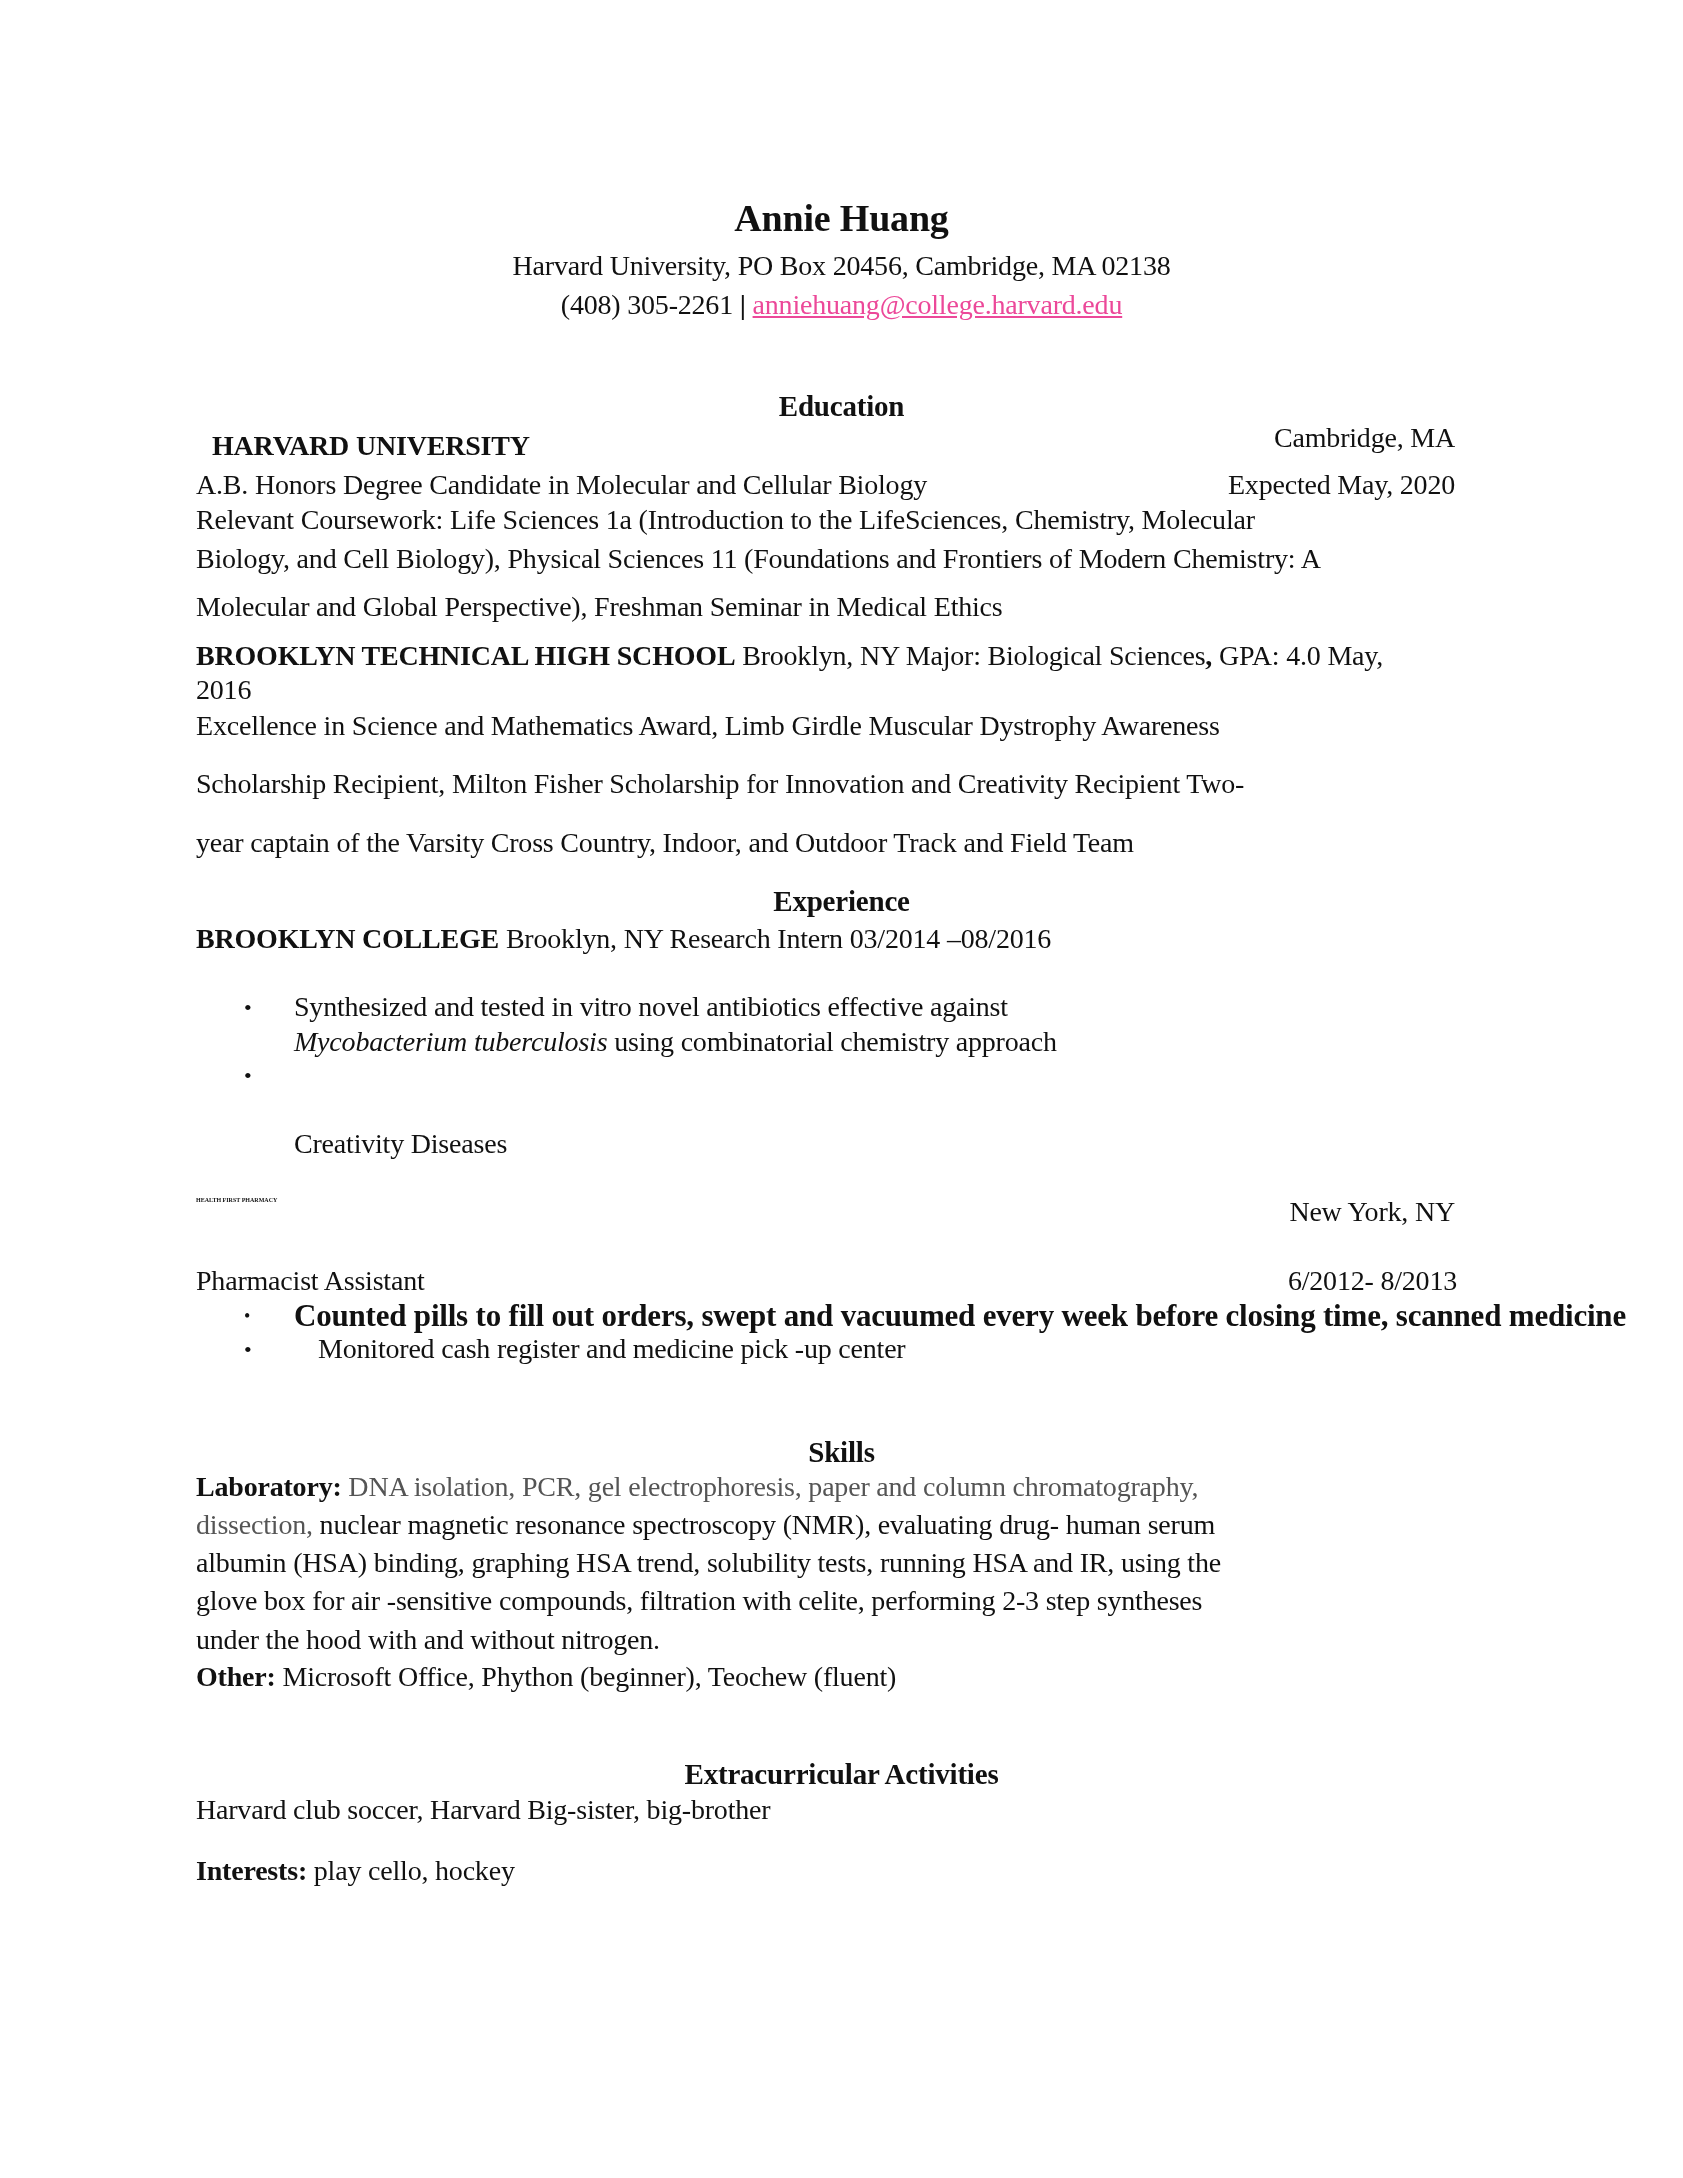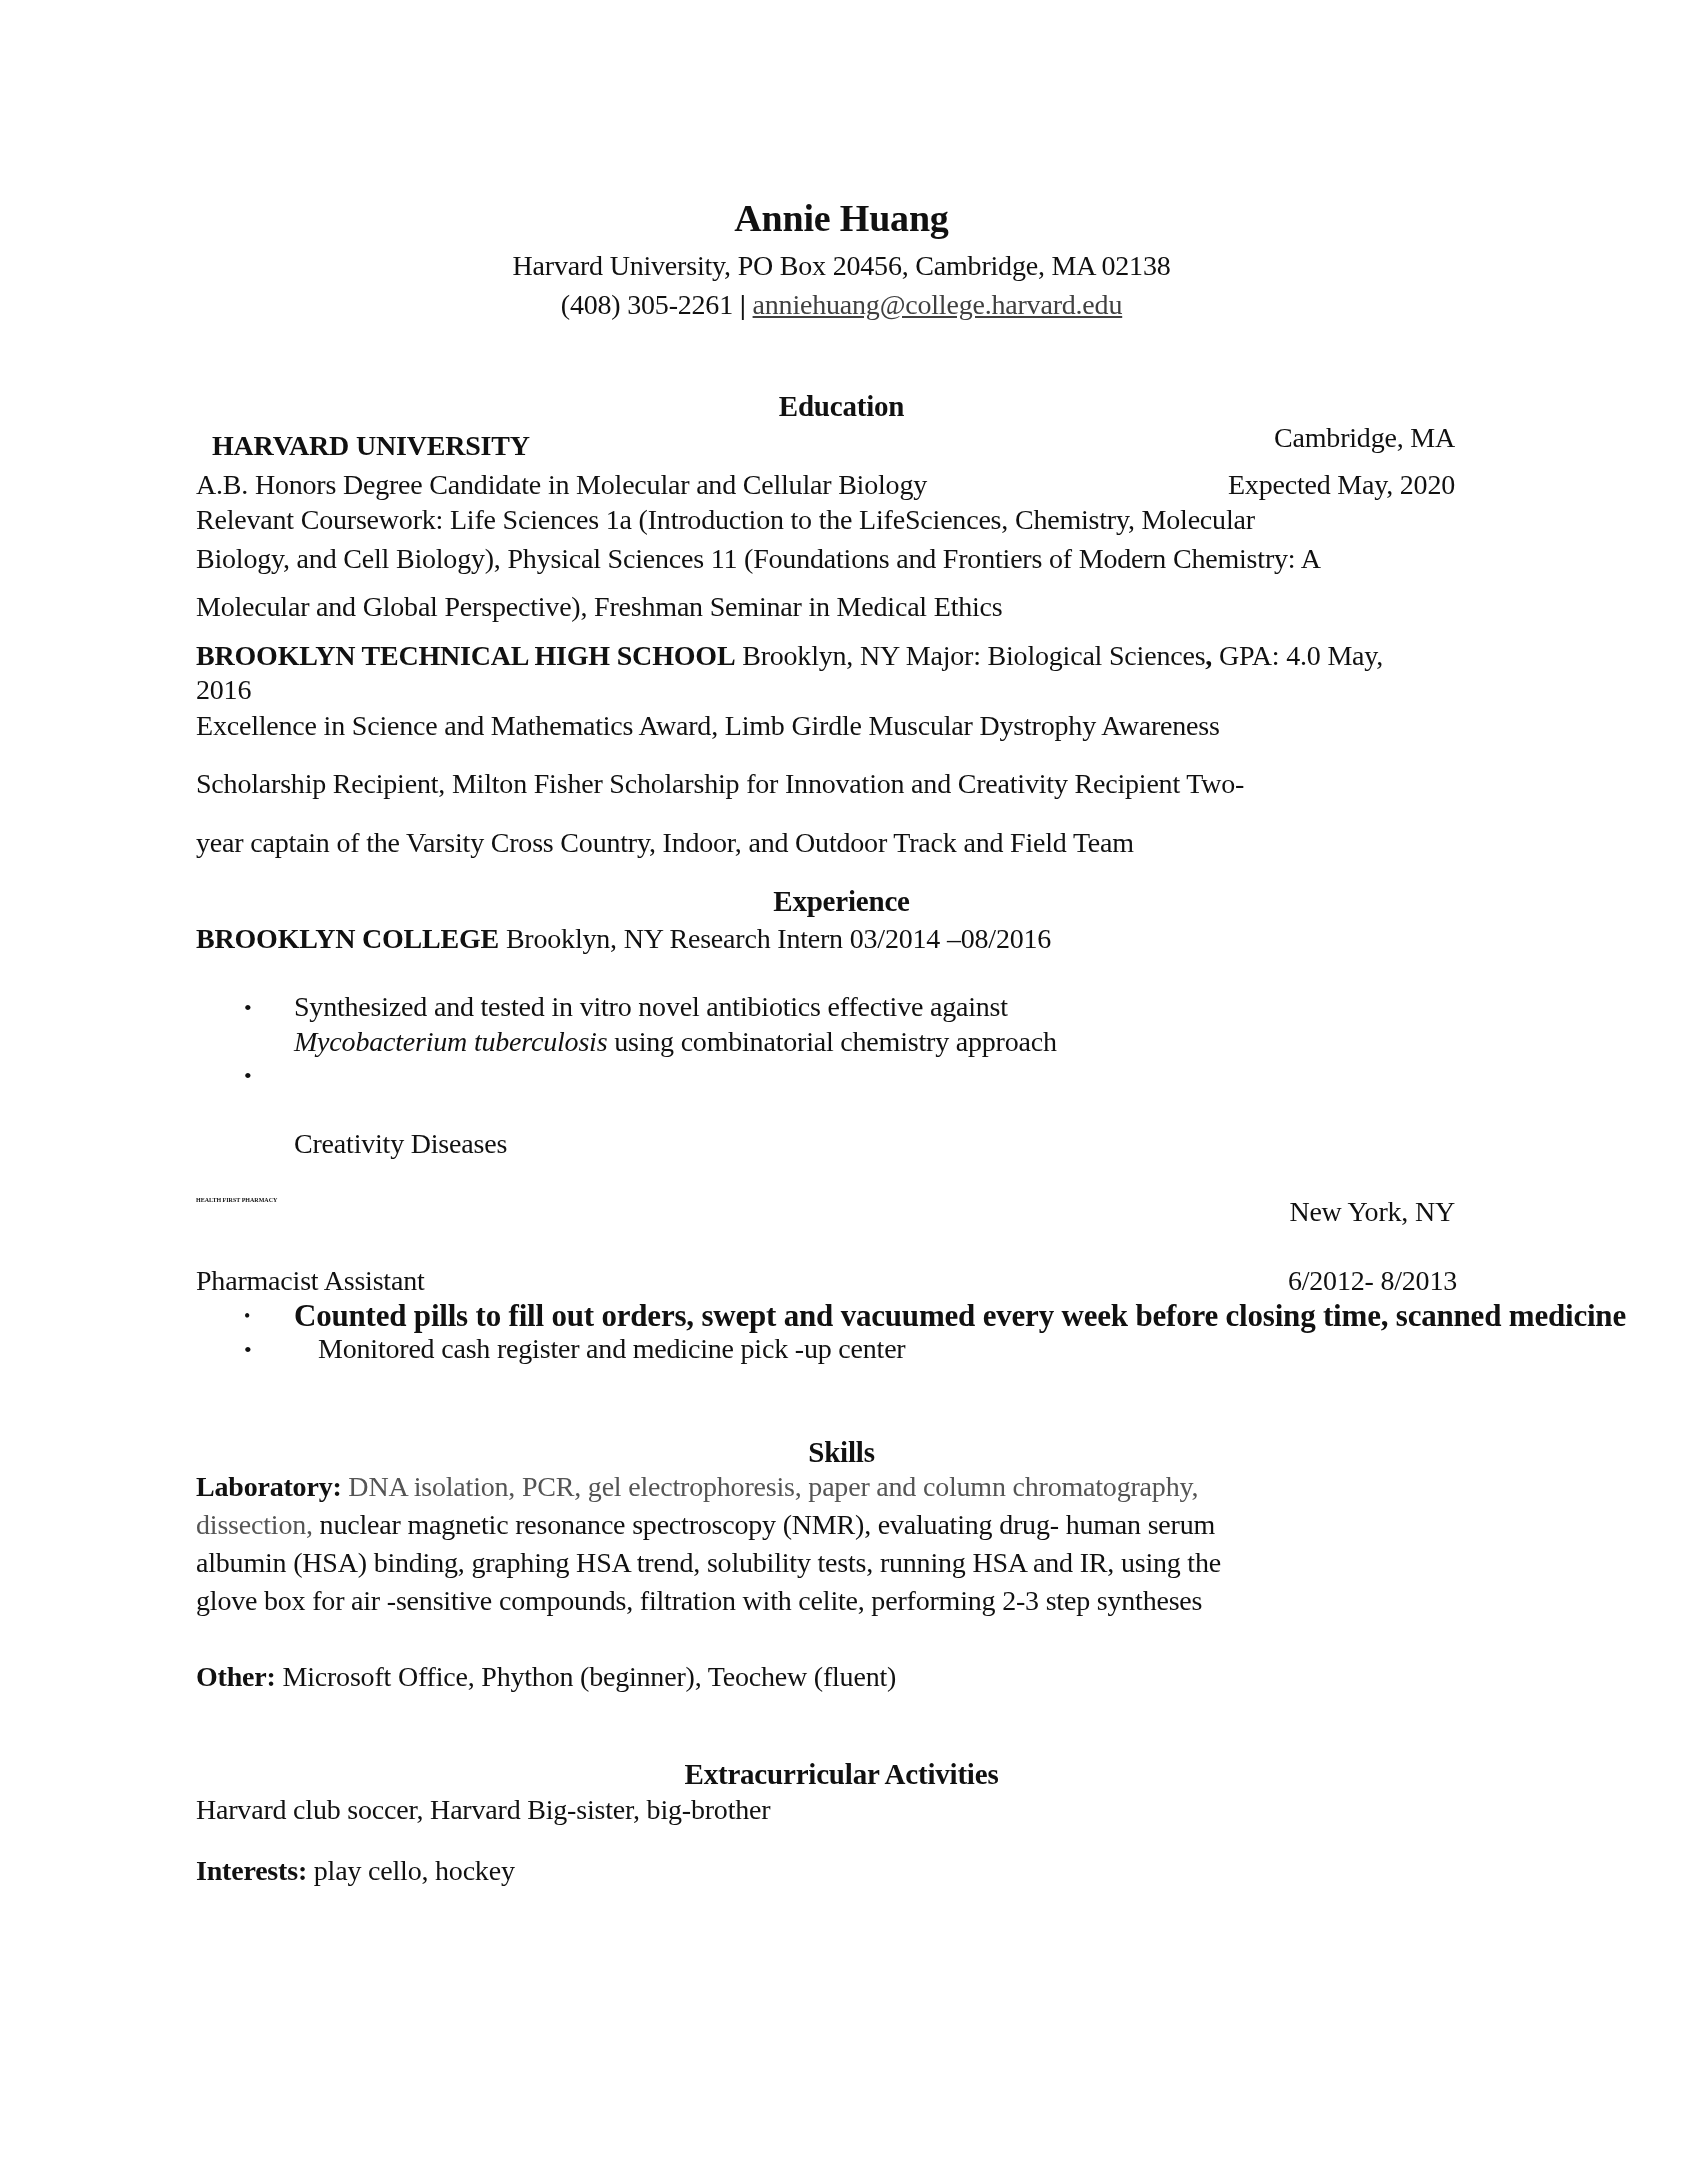--- a/index.html
+++ b/index.html
@@ -41,21 +41,21 @@
     .name {
       font-size: 38px;
       line-height: 46px;
       font-weight: bold;
     }
     .section-title {
       font-weight: bold;
       font-size: 29px;
     }
     .email {
-      color: #404040;
+      color: #ec4899;
       text-decoration: underline;
     }
     .bullet {
       position: absolute;
       font-size: 22px;
       line-height: 36px;
     }
     .small {
       font-size: 31px;
       line-height: 30px;
@@ -133,20 +133,21 @@
   <div class="line center section-title" style="top:1434px;">Skills</div>
 
   <div class="line" style="left:196px; top:1469px;">
     <span class="b">Laboratory:</span><span class="gray"> DNA isolation, PCR, gel electrophoresis, paper and column chromatography,</span>
   </div>
   <div class="line" style="left:196px; top:1507px;">
     <span class="gray">dissection,</span><span> nuclear magnetic resonance spectroscopy (NMR), evaluating drug- human serum</span>
   </div>
   <div class="line" style="left:196px; top:1545px;">albumin (HSA) binding, graphing HSA trend, solubility tests, running HSA and IR, using the</div>
   <div class="line" style="left:196px; top:1583px;">glove box for air -sensitive compounds, filtration with celite, performing 2-3 step syntheses</div>
+  <div class="line" style="left:196px; top:1622px;">under the hood with and without nitrogen.</div>
 
   <div class="line" style="left:196px; top:1659px;">
     <span class="b">Other:</span><span> Microsoft Office, Phython (beginner), Teochew (fluent)</span>
   </div>
 
   <div class="line center section-title" style="top:1756px;">Extracurricular Activities</div>
   <div class="line" style="left:196px; top:1792px;">Harvard club soccer, Harvard Big-sister, big-brother</div>
 
   <div class="line" style="left:196px; top:1853px;">
     <span class="b">Interests:</span><span> play cello, hockey</span>

